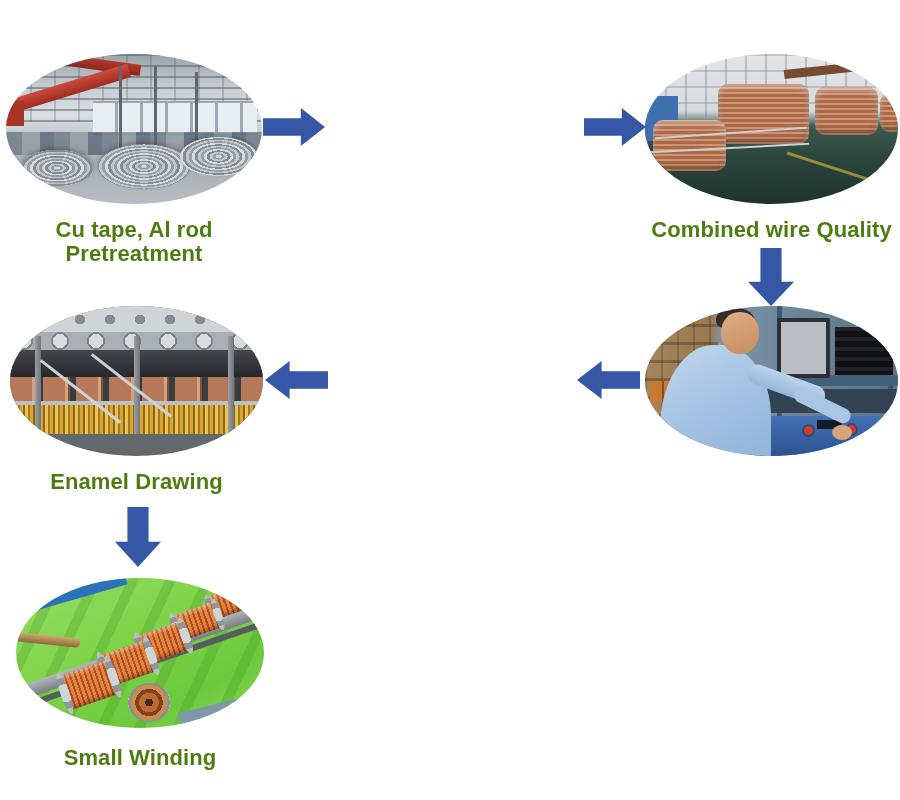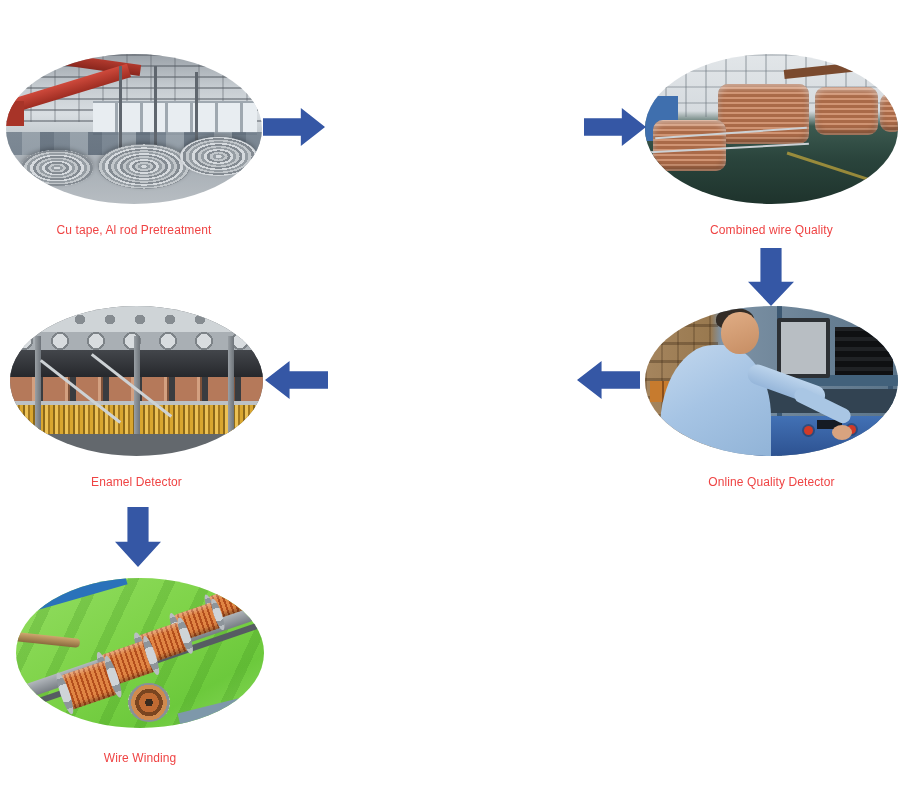--- a/index.html
+++ b/index.html
@@ -1,22 +1,22 @@
 <!DOCTYPE html>
 <html><head>
 <meta charset="utf-8">
 <style>
   html,body{margin:0;padding:0;background:#ffffff;}
   .canvas{position:relative;width:900px;height:800px;background:#ffffff;overflow:hidden;
           font-family:"Liberation Sans","DejaVu Sans",sans-serif;}
   .step{position:absolute;margin:0;padding:0;}
   .photo{position:relative;width:100%;height:150px;border-radius:50%;overflow:hidden;}
   .abs{position:absolute;}
-  .caption{display:block;margin-top:14px;text-align:center;font-size:12px;line-height:24px;
-           color:#ef4444;letter-spacing:.1px;}
+  .caption{display:block;margin-top:14px;text-align:center;font-size:22px;line-height:24px;
+           color:#4d7c0f;letter-spacing:.1px;font-weight:bold;}
   .caption-last{margin-top:18px;}
 
   
   .arrow{position:absolute;background:#3557a5;z-index:5;}
   .arrow-right{width:62px;height:38px;clip-path:polygon(0 27%,61% 27%,61% 0,100% 50%,61% 100%,61% 73%,0 73%);}
   .arrow-left{width:63px;height:38px;clip-path:polygon(100% 27%,39% 27%,39% 0,0 50%,39% 100%,39% 73%,100% 73%);}
   .arrow-down{width:46px;height:58px;clip-path:polygon(27% 0,73% 0,73% 58%,100% 58%,50% 100%,0 58%,27% 58%);}
 
   
   .s1{background:linear-gradient(180deg,#9aa1a8 0%,#c6ccd1 22%,#d9dee2 40%,#c2c9ce 55%,#a7aeb5 72%,#b7bdc2 100%);}
@@ -217,58 +217,57 @@
       <div class="abs s4-btn s4-btn1"></div>
       <div class="abs s4-btn s4-btn2"></div>
       <div class="abs s4-btn s4-btn3"></div>
       <div class="abs s4-torso"></div>
       <div class="abs s4-hair"></div>
       <div class="abs s4-head"></div>
       <div class="abs s4-arm"></div>
       <div class="abs s4-forearm"></div>
       <div class="abs s4-hand"></div>
     </div>
-    <figcaption class="caption">Online Quality Detector</figcaption>
   </figure>
 
 
   <figure class="step" style="left:10px;top:306px;width:253px;">
     <div class="photo s6">
       <div class="abs s6-top"></div>
       <div class="abs s6-bolts"></div>
       <div class="abs s6-band2"></div>
       <div class="abs s6-dark"></div>
       <div class="abs s6-rollers"></div>
       <div class="abs s6-lightline"></div>
       <div class="abs s6-wires"></div>
       <div class="abs s6-post s6-post1"></div>
       <div class="abs s6-post s6-post2"></div>
       <div class="abs s6-post s6-post3"></div>
       <div class="abs s6-diag s6-diag1"></div>
       <div class="abs s6-diag s6-diag2"></div>
     </div>
-    <figcaption class="caption">Enamel Detector</figcaption>
+    <figcaption class="caption">Enamel Drawing</figcaption>
   </figure>
 
   <figure class="step" style="left:16px;top:578px;width:248px;">
     <div class="photo s7">
       <div class="abs s7-streaks"></div>
       <div class="abs s7-bluecorner"></div>
       <div class="abs s7-rail2"></div>
       <div class="abs s7-rail"></div>
       <div class="abs s7-rod"></div>
       <div class="abs s7-spool s7-sp1"></div>
       <div class="abs s7-spool s7-sp2"></div>
       <div class="abs s7-spool s7-sp3"></div>
       <div class="abs s7-spool s7-sp4"></div>
       <div class="abs s7-spool s7-sp5"></div>
       <div class="abs s7-gray"></div>
       <div class="abs s7-face"></div>
     </div>
-    <figcaption class="caption caption-last">Wire Winding</figcaption>
+    <figcaption class="caption caption-last">Small Winding</figcaption>
   </figure>
 
   <div class="arrow arrow-right" style="left:263px;top:108px;"></div>
   <div class="arrow arrow-right" style="left:584px;top:108px;"></div>
   <div class="arrow arrow-down" style="left:748px;top:248px;"></div>
   <div class="arrow arrow-left" style="left:577px;top:361px;"></div>
   <div class="arrow arrow-left" style="left:265px;top:361px;"></div>
   <div class="arrow arrow-down" style="left:115px;top:507px;height:60px;"></div>
 
 </div>

